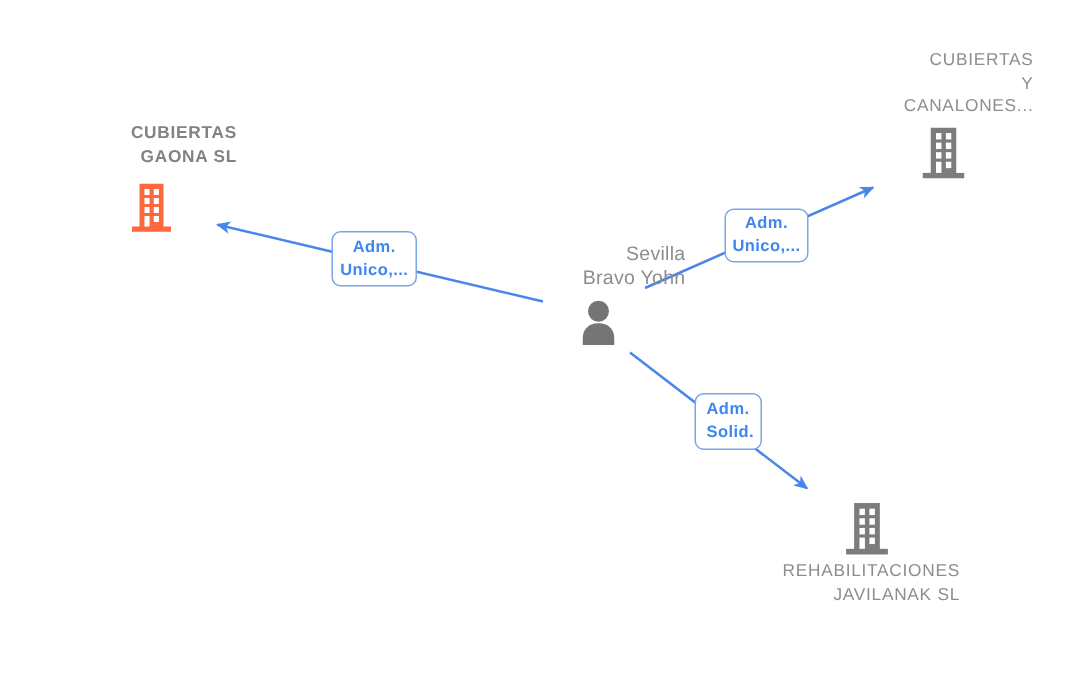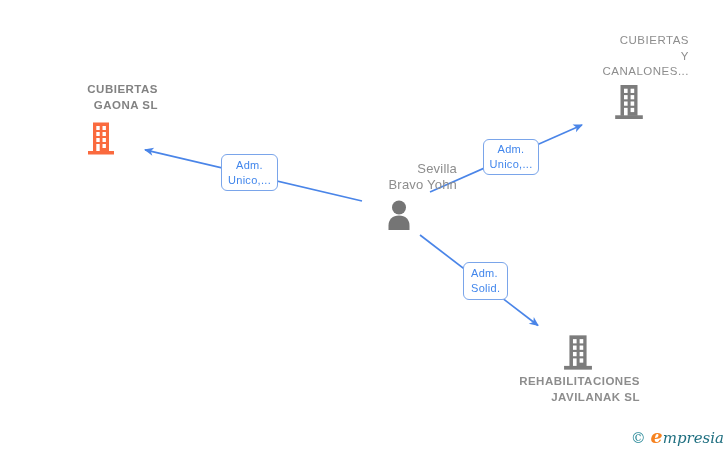--- a/index.html
+++ b/index.html
@@ -22,21 +22,21 @@
   .icon-wrap{position:absolute;display:block;}
   .icon-wrap svg{display:block;width:100%;height:100%;}
   .co-orange{color:#fa6a3e;}
   .co-gray{color:#7c7c7c;}
   .person-gray{color:#757575;}
   .edge-label{
     position:absolute;box-sizing:border-box;background:#ffffff;
     border:1.4px solid #7aa5ea;border-radius:6px;
     color:#4186ec;font-size:11px;line-height:15px;letter-spacing:0.3px;
     white-space:pre-line;display:flex;flex-direction:column;
-    align-items:center;justify-content:center;text-align:center;
+    align-items:center;justify-content:center;text-align:center;font-weight:bold;
   }
   .edge-label.left-align{align-items:flex-start;text-align:left;padding-left:7px;}
   .watermark{
     position:absolute;right:4px;bottom:3px;
     font-family:"DejaVu Serif",serif;font-style:italic;font-size:15px;color:#2b8a99;
     cursor:pointer;
   }
   .watermark .brand-e{color:#f6821f;font-size:19px;font-weight:bold;}
   .watermark .brand-rest{color:#1f6f80;font-size:15px;}
 </style>
@@ -97,39 +97,35 @@
         </svg>
     </span>
   </div>
 
   <div class="node">
     <span class="icon-wrap co-gray" style="left:563px;top:335px;width:30px;height:35px;">
       <svg viewBox="0 0 28 32">
           <use href="#building-shape"></use>
         </svg>
     </span>
-    <div class="node-label" style="left:510px;top:374px;width:130px;position:absolute;font-weight:bold;">REHABILITACIONES
+    <div class="node-label" style="left:510px;top:374px;width:130px;position:absolute;">REHABILITACIONES
 JAVILANAK SL</div>
   </div>
 
   <div class="node">
     <div class="person-label" style="left:337px;top:161px;width:120px;position:absolute;">Sevilla
 Bravo Yohn</div>
     <span class="icon-wrap person-gray" style="left:384px;top:200px;width:30px;height:30px;">
       <svg viewBox="0 0 30 30">
           <use href="#person-shape"></use>
         </svg>
     </span>
   </div>
 
   <div class="edge-label" style="left:221px;top:154px;width:57px;height:37px;">Adm.
 Unico,...</div>
   <div class="edge-label" style="left:483px;top:139px;width:56px;height:36px;">Adm.
 Unico,...</div>
   <div class="edge-label left-align" style="left:463px;top:262px;width:45px;height:38px;">Adm.
 Solid.</div>
 
-  <div class="watermark">
-    <span>©</span>
-    <span><span class="brand-e">e</span><span class="brand-rest">mpresia</span></span>
-  </div>
 
 </div>
 
 </body></html>

